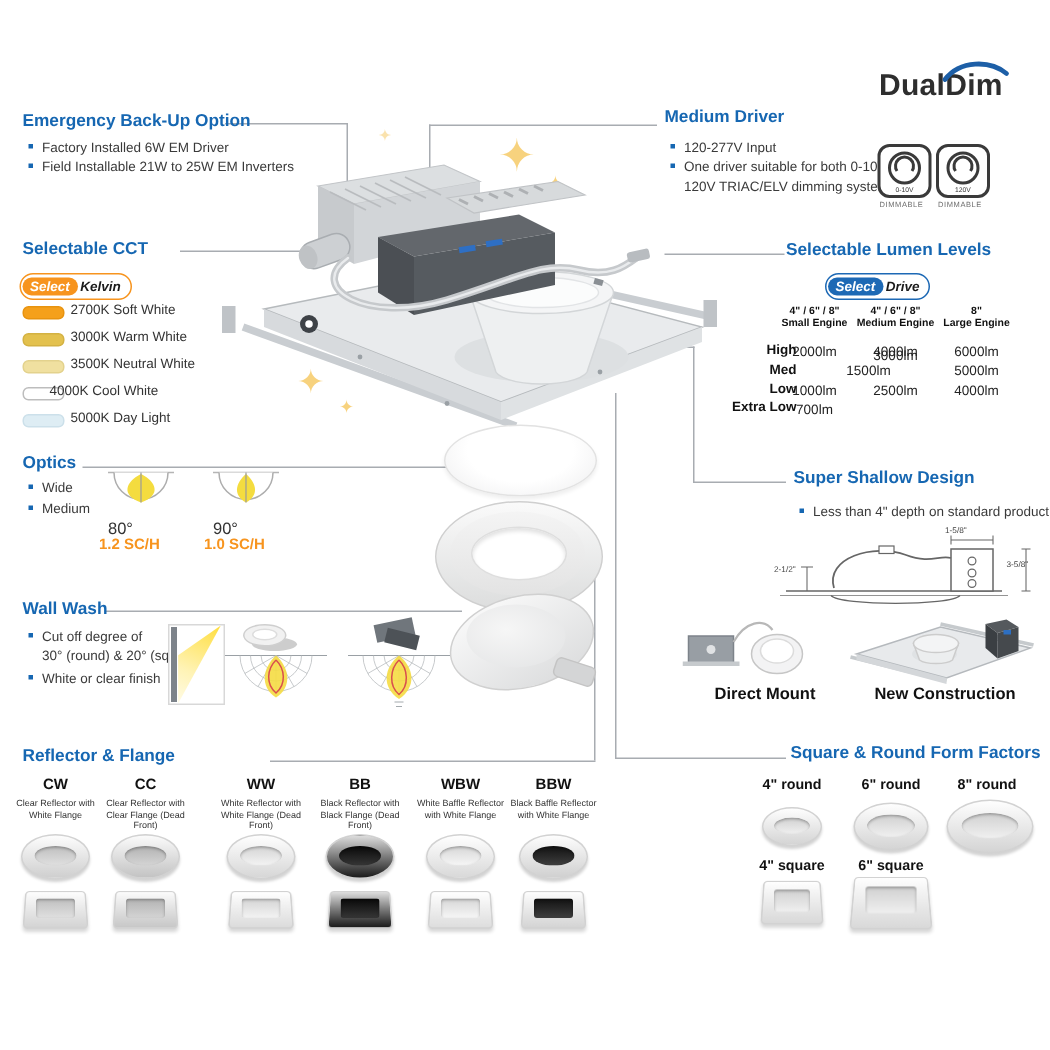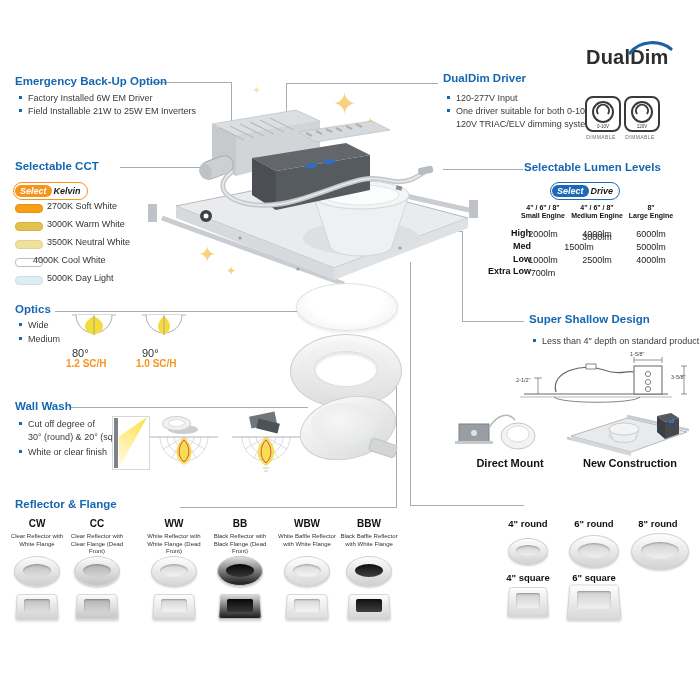--- a/index.html
+++ b/index.html
@@ -103,21 +103,21 @@
   <span class="spark" style="left:332px;top:86px;font-size:30px;">✦</span>
   <span class="spark" style="left:364px;top:114px;font-size:15px;">✦</span>
   <span class="spark" style="left:252px;top:84px;font-size:11px;opacity:.5;">✦</span>
   <span class="spark" style="left:198px;top:242px;font-size:22px;">✦</span>
   <span class="spark" style="left:226px;top:264px;font-size:12px;">✦</span>
 
   <div class="h" style="left:15px;top:75px;">Emergency Back-Up Option</div>
   <div class="b dot" style="left:19px;top:93px;">Factory Installed 6W EM Driver</div>
   <div class="b dot" style="left:19px;top:106px;">Field Installable 21W to 25W EM Inverters</div>
 
-  <div class="h" style="left:443px;top:72px;">DualDim Driver</div>
+  <div class="h" style="left:443px;top:72px;">Medium Driver</div>
   <div class="b dot" style="left:447px;top:93px;">120-277V Input</div>
   <div class="b dot" style="left:447px;top:106px;">One driver suitable for both 0-10V and</div>
   <div class="b cont" style="left:447px;top:119px;">120V TRIAC/ELV dimming systems</div>
 
   <div class="dd-word" style="left:586px;top:46px;">DualDim</div>
   <svg style="position:absolute;left:626px;top:38px;" width="48" height="18" viewBox="0 0 48 18">
     <path d="M4,15 C14,2 34,2 45,11" stroke="#1d5fa7" stroke-width="3.2" fill="none" stroke-linecap="round"></path>
   </svg>
   <div class="dial" style="left:585px;top:96px;">
     <div class="knob">
@@ -395,20 +395,21 @@
   <div class="desc" style="left:337px;top:533px;">Black Baffle Reflector with White Flange</div>
   <div class="rnd" style="left:346px;top:556px;width:46px;height:30px;">
     <div class="rnd-o" style="background-color: rgb(242, 242, 242);"></div>
     <div class="rnd-i" style="top: 8px; width: 28px; height: 13px; background-color: rgb(20, 20, 20);"></div>
   </div>
   <div class="sqr" style="left:348px;top:593px;width:42px;height:26px;">
     <div class="sqr-o" style="background-color: rgb(242, 242, 242);"></div>
     <div class="sqr-i" style="top: 6px; width: 26px; height: 13px; background-color: rgb(20, 20, 20);"></div>
   </div>
 
+  <div class="h" style="left:527px;top:496px;">Square &amp; Round Form Factors</div>
 
   <div class="ff-lab" style="left:498px;top:518px;">4" round</div>
   <div class="ff-lab" style="left:564px;top:518px;">6" round</div>
   <div class="ff-lab" style="left:628px;top:518px;">8" round</div>
 
   <div class="rnd" style="left:508px;top:538px;width:40px;height:26px;">
     <div class="rnd-o" style="background-color: rgb(247, 247, 247);"></div>
     <div class="rnd-i" style="top: 7px; width: 24px; height: 11px; background-color: rgb(237, 237, 237);"></div>
   </div>
   <div class="rnd" style="left:569px;top:535px;width:50px;height:32px;">

